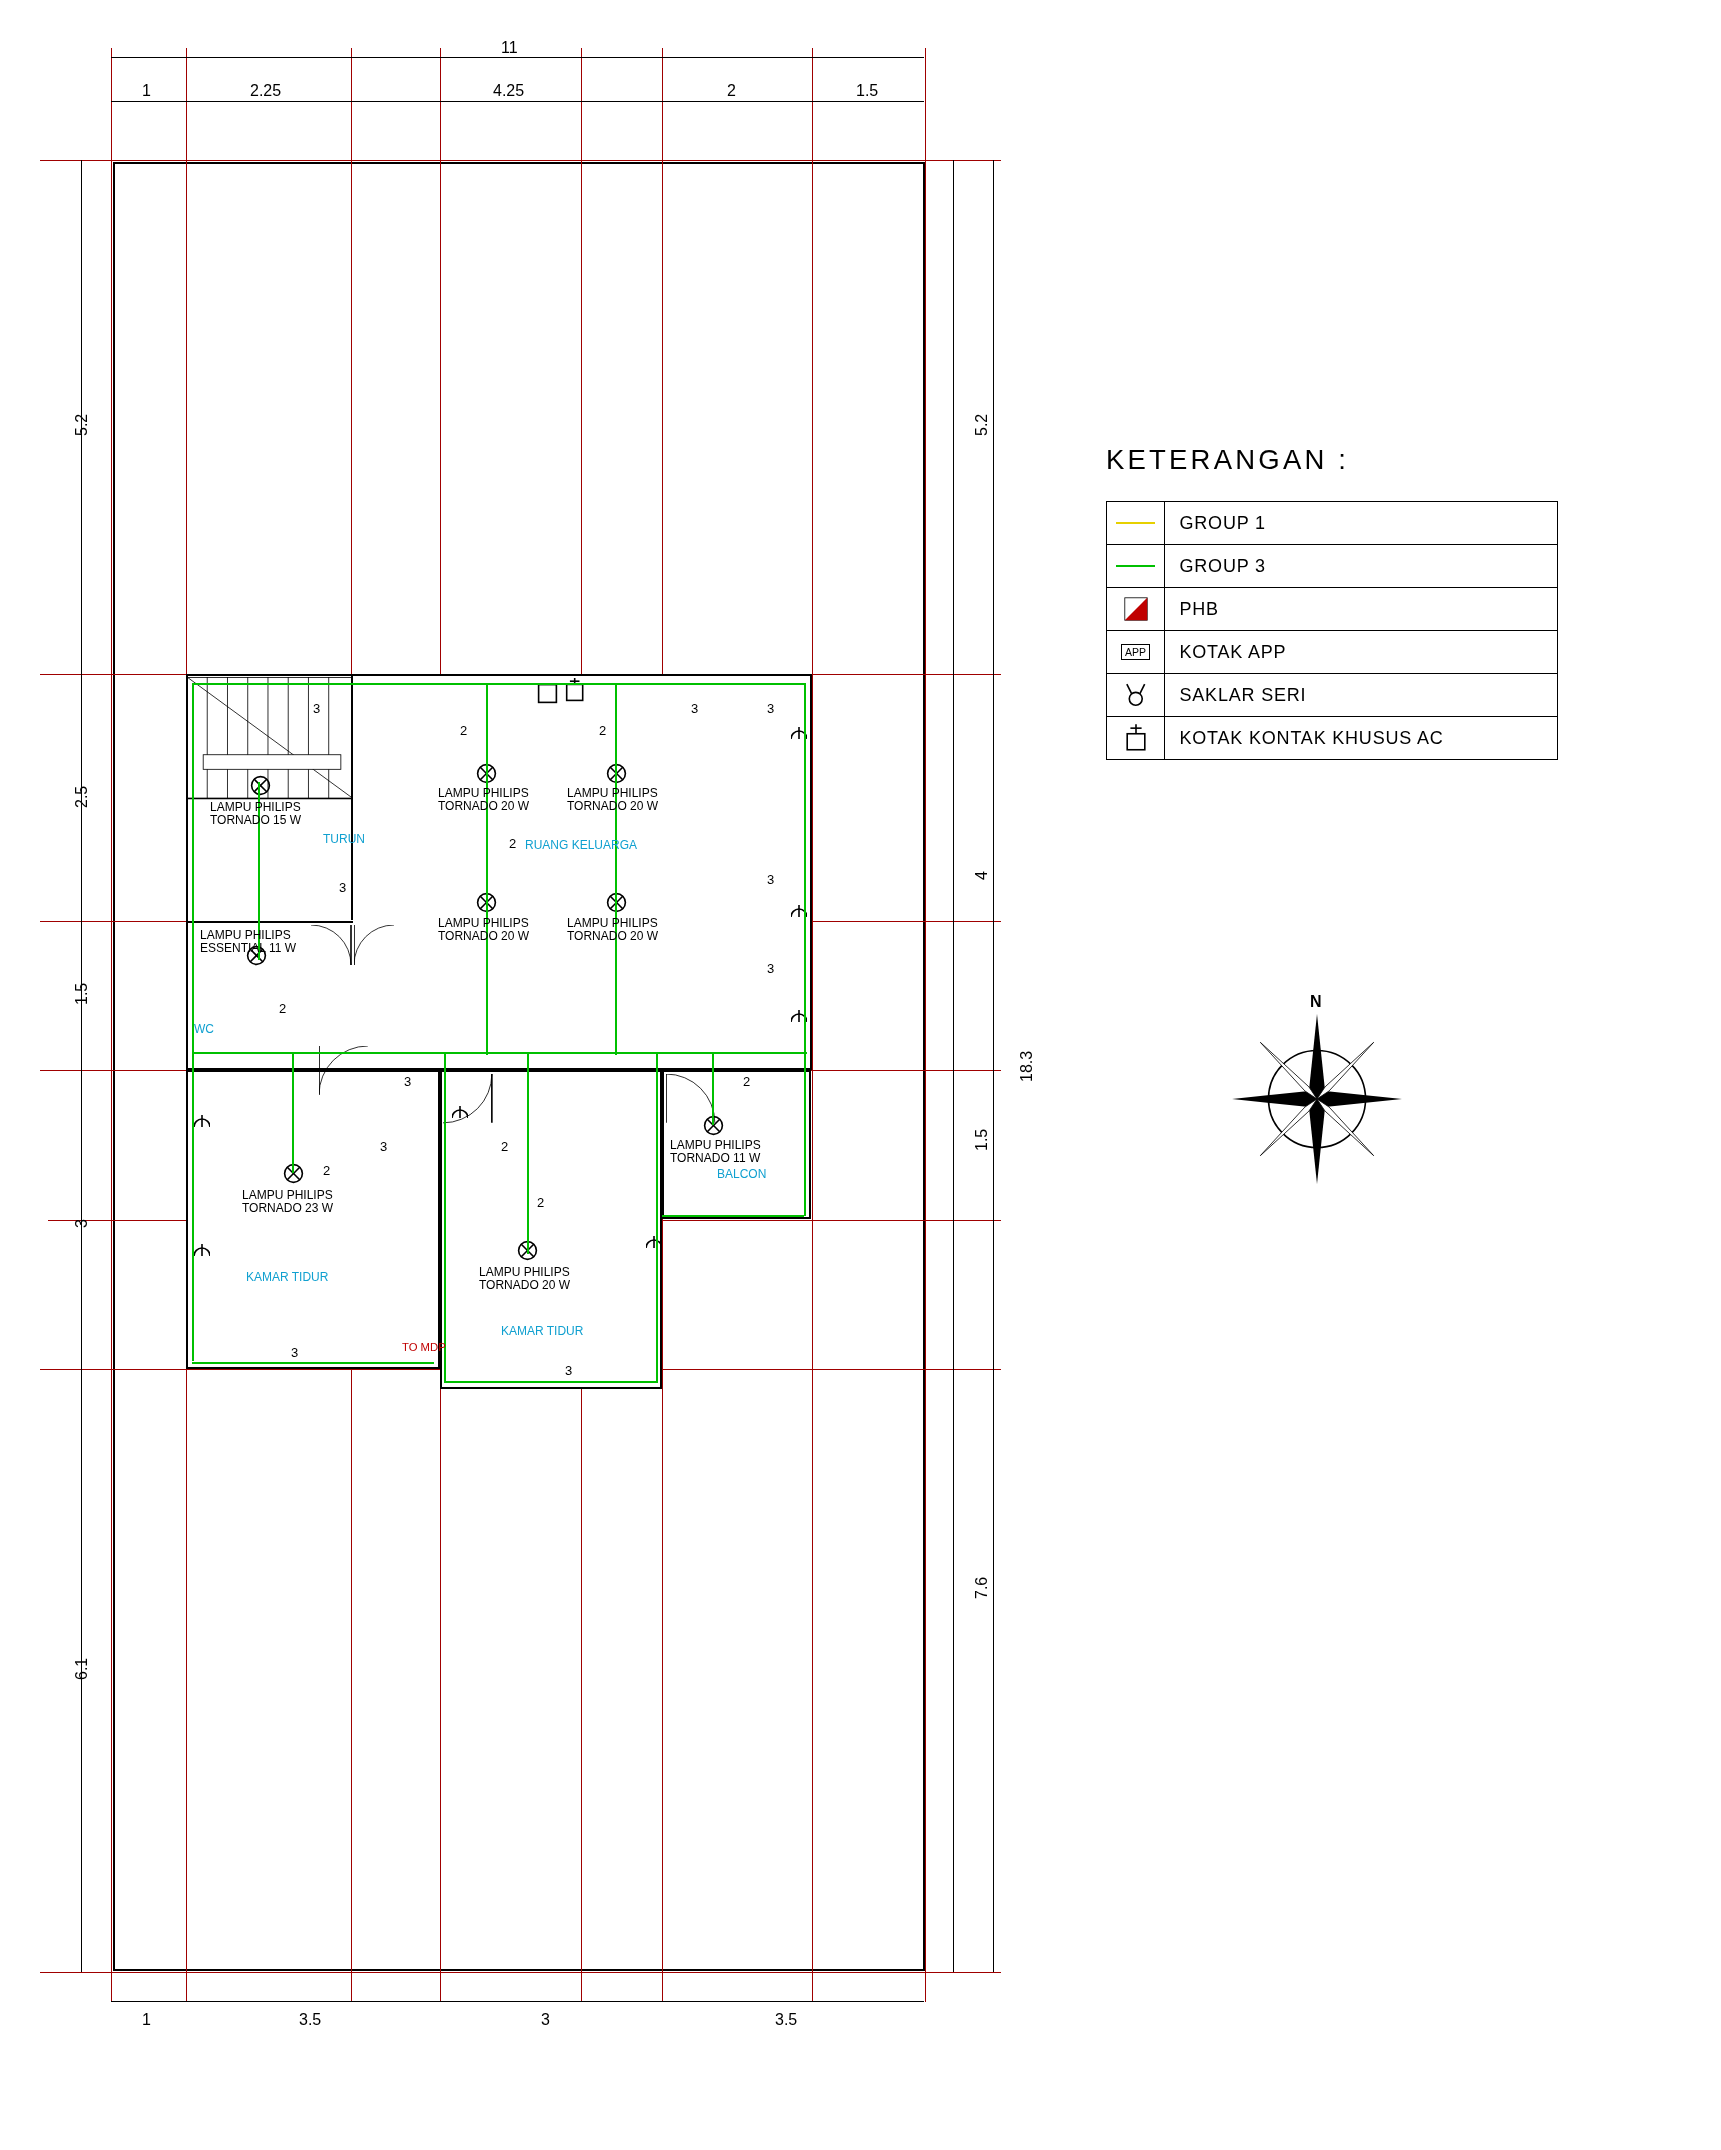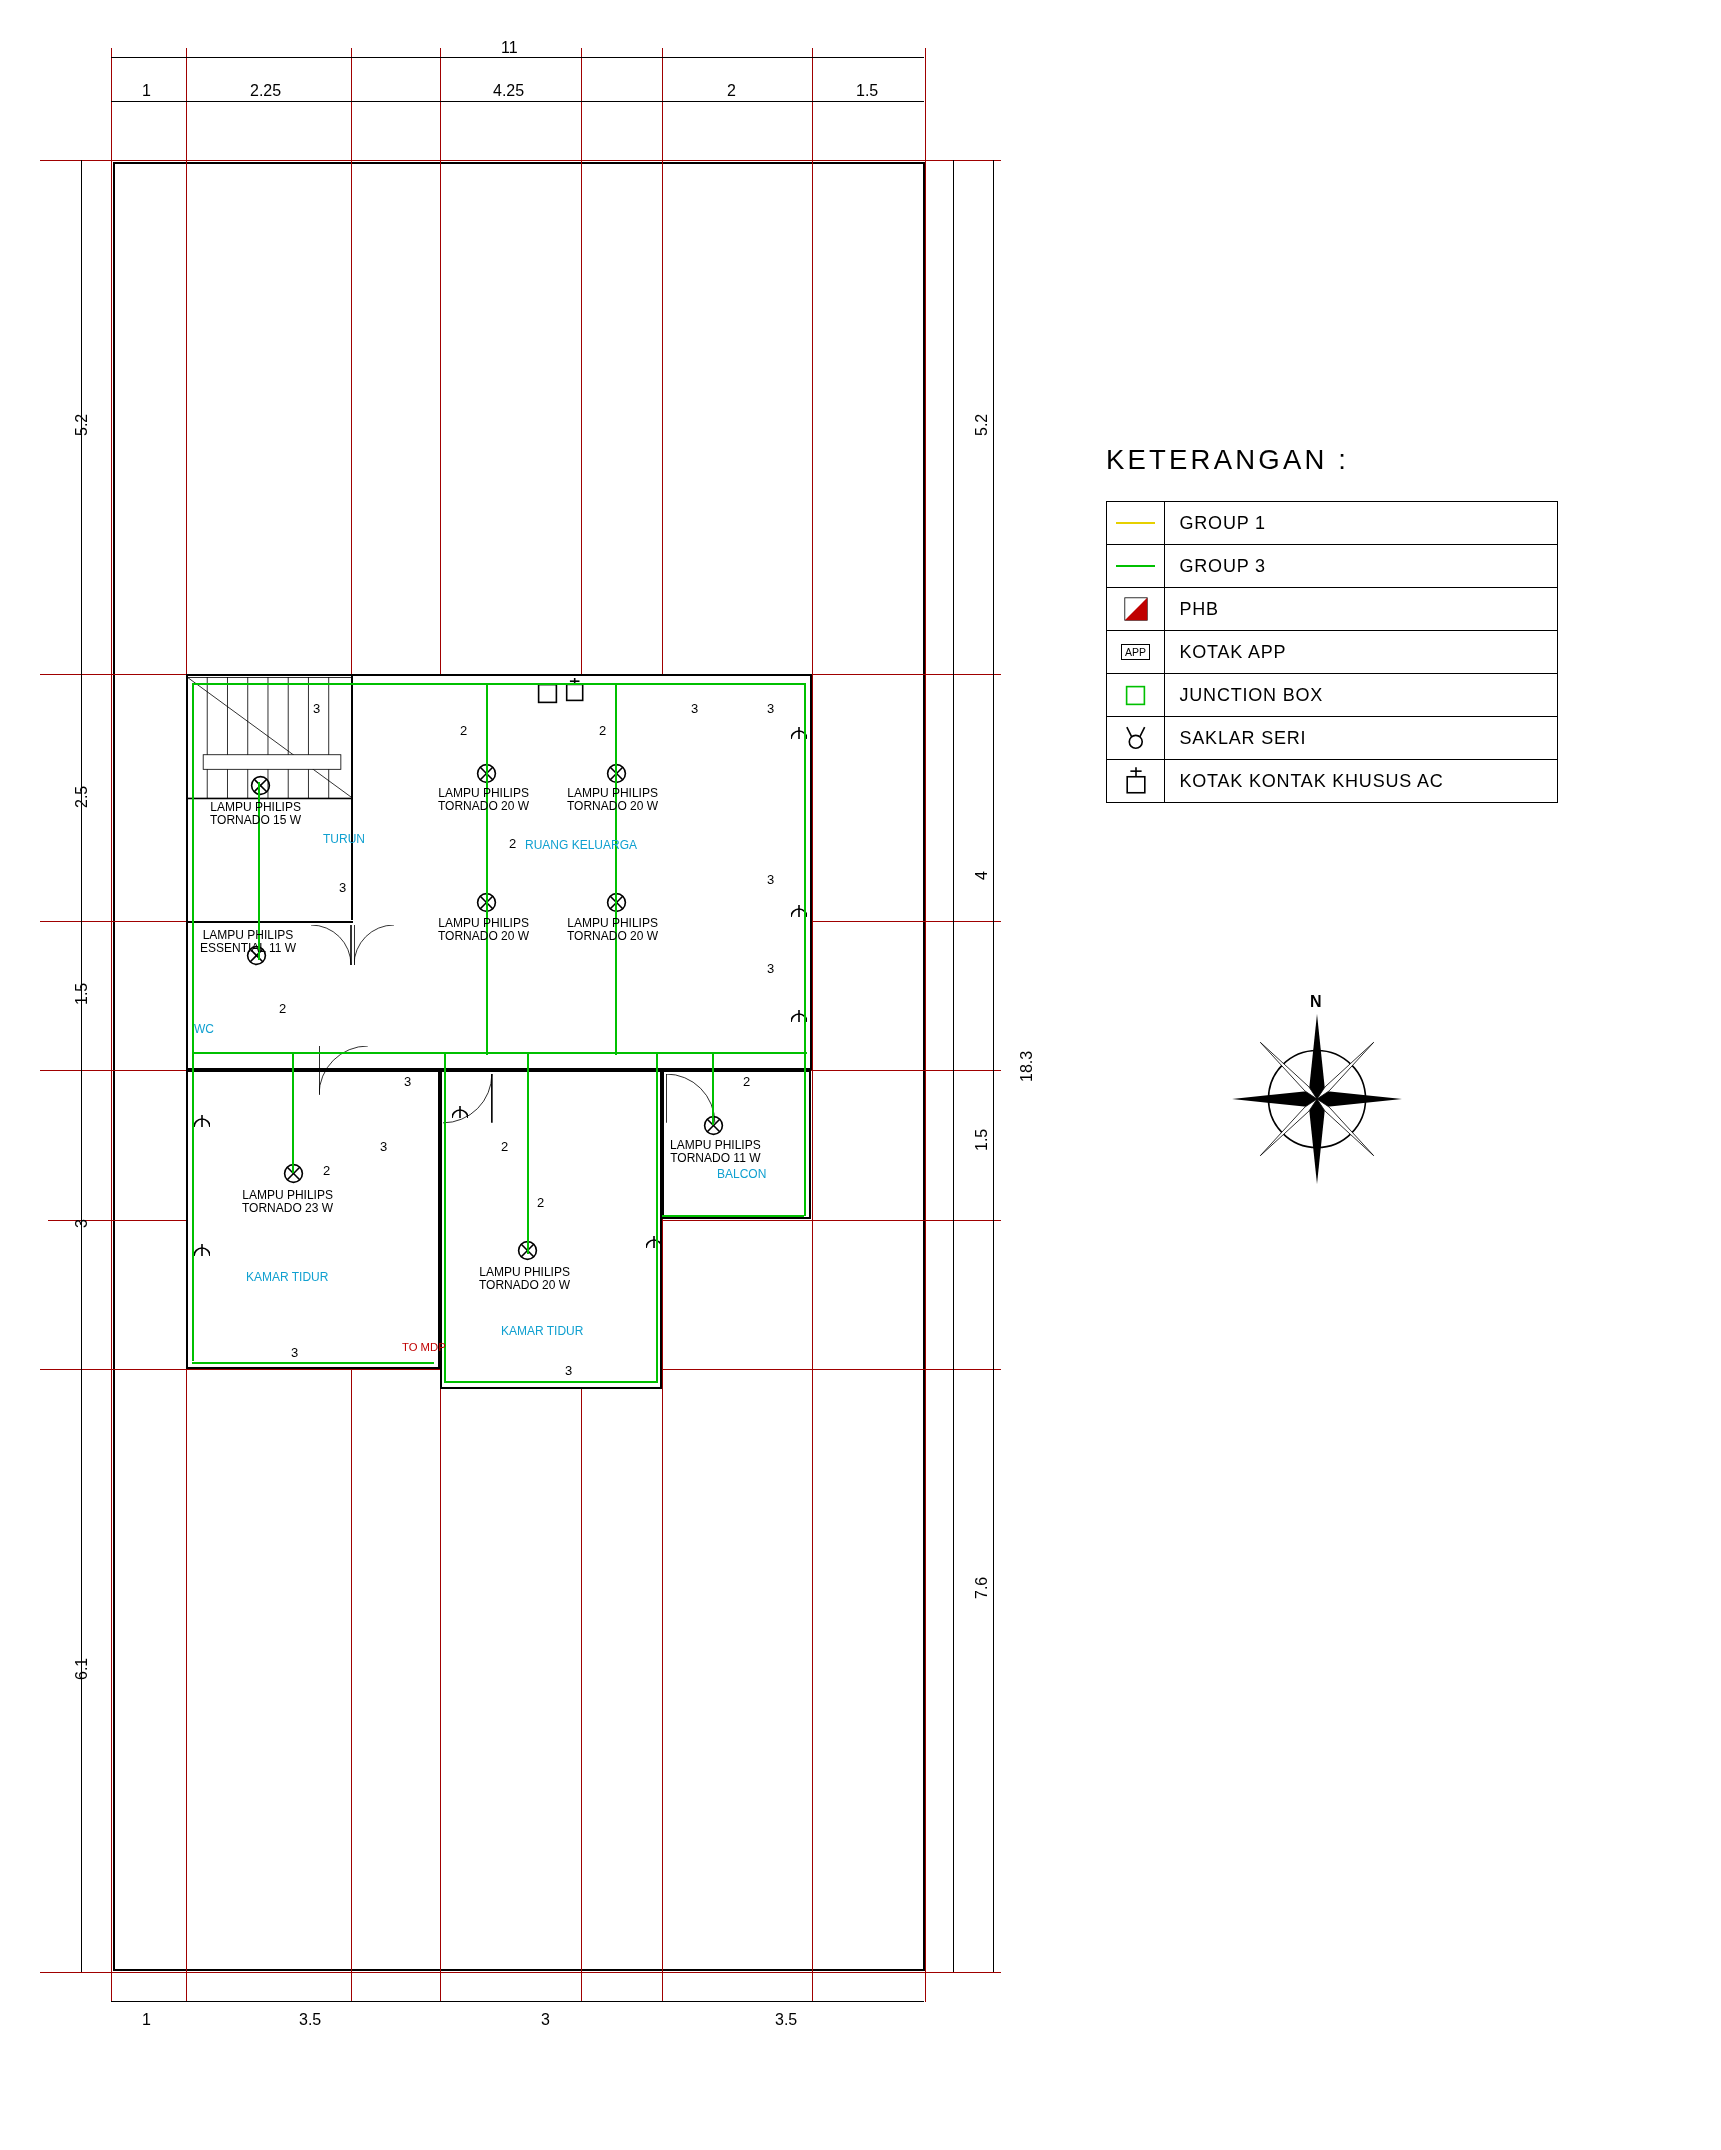--- a/index.html
+++ b/index.html
@@ -7,21 +7,21 @@
   .dim{position:absolute;font-size:16px;text-align:center}
   .dim-v{transform:rotate(-90deg);transform-origin:left top}
   .grid{position:absolute;background:#a00000}
   .grid.h{height:0.8px}
   .grid.v{width:0.8px}
   .tick{position:absolute;background:#a00000}
   .tick.h{width:19.4px;height:0.8px}
   .wall{position:absolute;background:#fff;border:2.4px solid #000;box-sizing:border-box}
   .line{position:absolute;background:#000}
   .gline{position:absolute;background:#00c000}
-  .lamp-lbl{position:absolute;font-size:12px;line-height:13px;text-align:center;white-space:nowrap}
+  .lamp-lbl{position:absolute;font-size:12px;line-height:13px;white-space:nowrap}
   .room-lbl{position:absolute;font-size:12px;color:#10a0d0;text-align:center}
   .leg{position:absolute;border:0.8px solid #000;box-sizing:border-box}
   .leg-row{height:42px;border-bottom:0.8px solid #000;display:flex;align-items:center}
   .leg-row:last-child{border-bottom:none}
   .leg-ico{width:57px;display:flex;align-items:center;justify-content:center;border-right:0.8px solid #000;height:100%}
   .leg-txt{padding-left:14.5px;font-size:18px;letter-spacing:0.8px}
   .leg-line{width:39px;height:1.6px}
   .ct{position:absolute;font-size:13px}
   .compass{position:absolute}
   .title{position:absolute;font-size:27.5px;letter-spacing:3.2px}
@@ -292,28 +292,20 @@
           <div class="leg-txt">PHB</div>
         </div>
         <div class="leg-row">
           <div class="leg-ico">
             <div style="border:0.8px solid #000;padding:0.8px 3.2px;font-size:10.5px">APP</div>
           </div>
           <div class="leg-txt">KOTAK APP</div>
         </div>
         <div class="leg-row">
           <div class="leg-ico">
-            <svg width="21" height="21" viewBox="0 0 26 26">
-              <rect x="2" y="2" width="22" height="22" fill="none" stroke="#00c000" stroke-width="2"></rect>
-            </svg>
-          </div>
-          <div class="leg-txt">JUNCTION BOX</div>
-        </div>
-        <div class="leg-row">
-          <div class="leg-ico">
             <svg width="27.5" height="27.5" viewBox="0 0 34 34">
               <circle cx="17" cy="22" r="8" fill="none" stroke="#000" stroke-width="2"></circle>
               <line x1="12" y1="16" x2="6" y2="4" stroke="#000" stroke-width="2"></line>
               <line x1="22" y1="16" x2="28" y2="4" stroke="#000" stroke-width="2"></line>
             </svg>
           </div>
           <div class="leg-txt">SAKLAR SERI</div>
         </div>
         <div class="leg-row">
           <div class="leg-ico">

